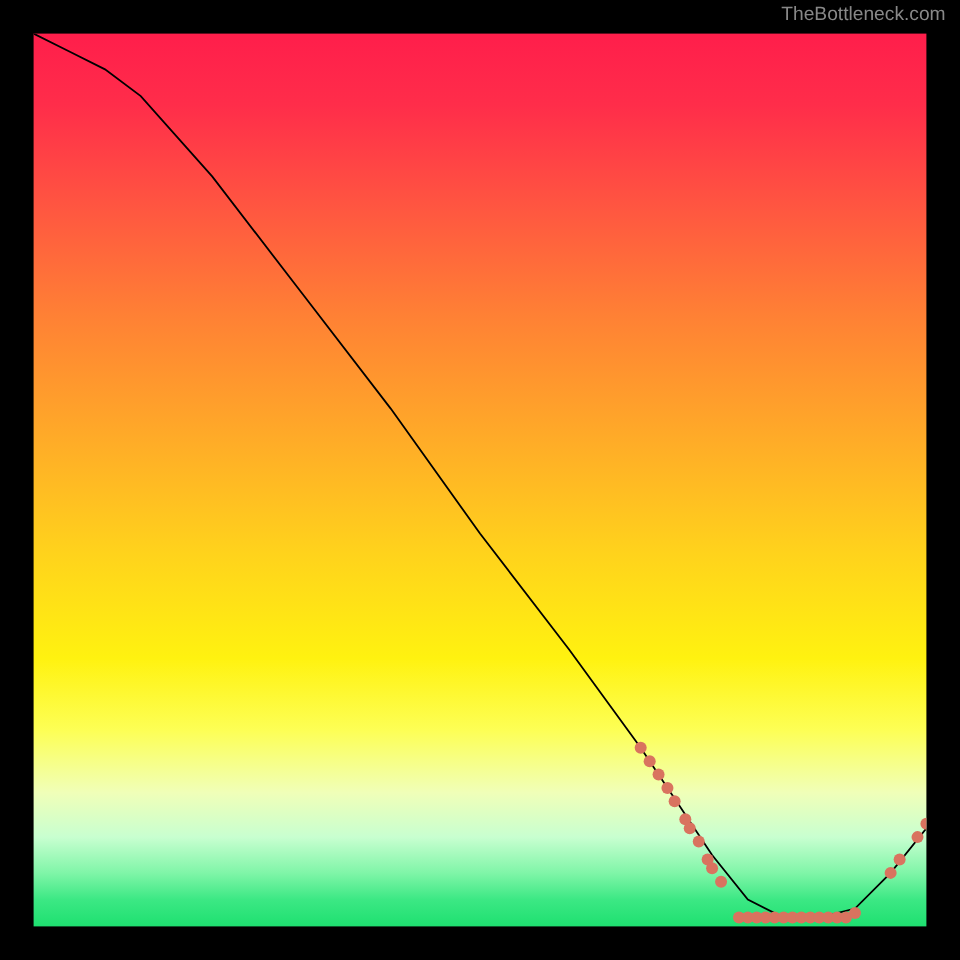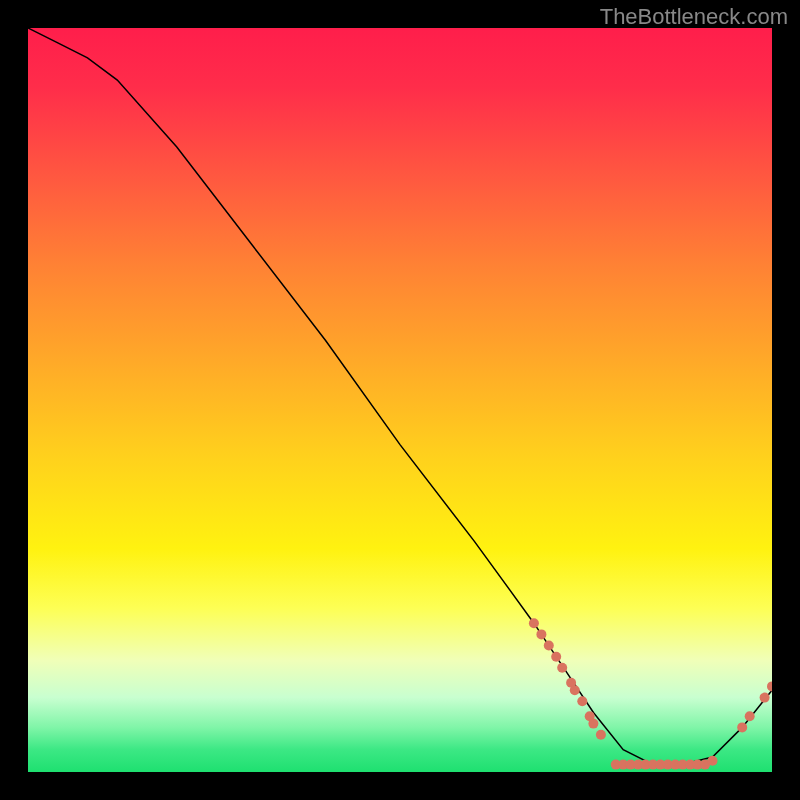--- a/index.html
+++ b/index.html
@@ -9,21 +9,21 @@
     background: #000;
     font-family: Arial, sans-serif;
     position: relative;
     overflow: hidden;
   }
   .watermark {
     position: absolute;
     top: 4px;
     right: 12px;
     color: #888;
-    font-size: 22px;
+    font-size: 16px;
     z-index: 10;
   }
   .plot-area {
     position: absolute;
     left: 28px;
     top: 28px;
     width: 744px;
     height: 744px;
     background: linear-gradient(to bottom,
       #ff1e4b 0%,

